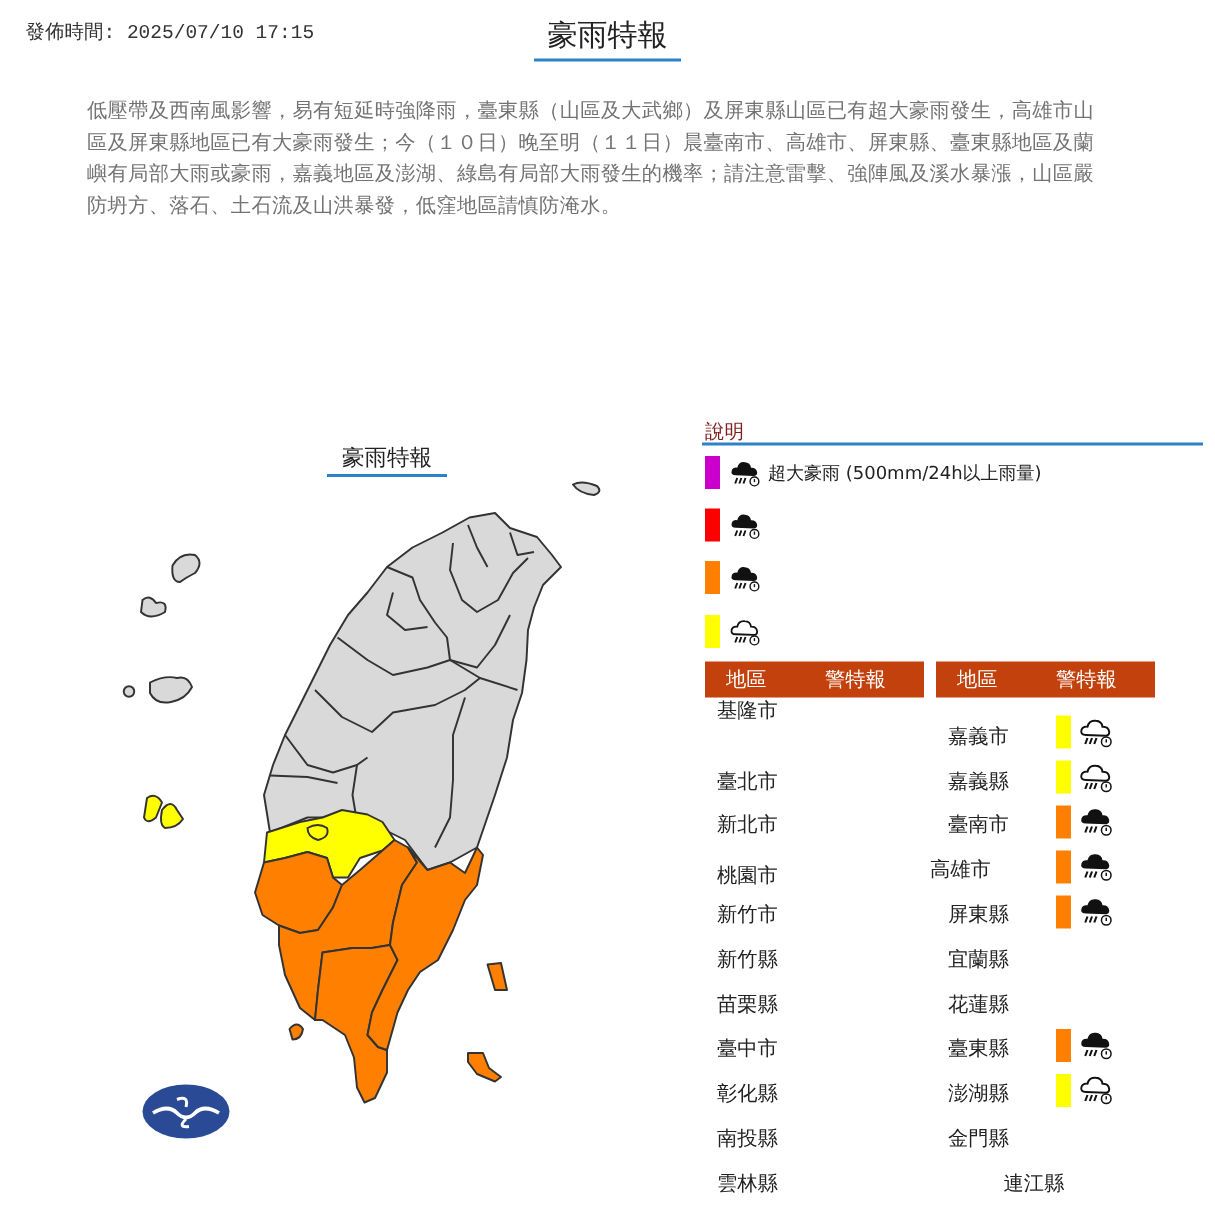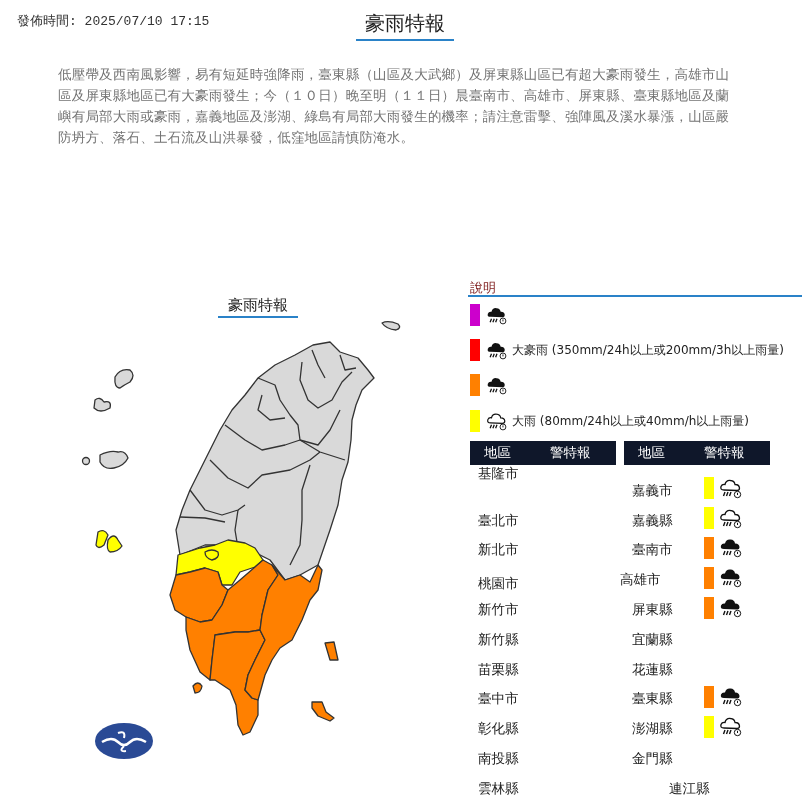--- a/index.html
+++ b/index.html
@@ -12,21 +12,21 @@
             line-height:21px; color:#737373; letter-spacing:0.2px; }
     .map-title { position:absolute; left:218px; top:296px; width:80px; text-align:center;
                  font-size:15px; color:#222; border-bottom:2px solid #2a82c8; padding-bottom:1px; }
     .map { position:absolute; left:0; top:0; width:470px; height:810px; }
     .legend-title { position:absolute; left:470px; top:279px; font-size:13px; color:#7f1d1d; }
     .legend-line { position:absolute; left:468px; top:295px; width:334px; height:2px; background:#2a82c8; }
     .legend-row { position:absolute; left:470px; height:24px; display:flex; align-items:center; }
     .swatch { width:10px; height:22px; margin-right:6px; }
     .icon { width:22px; height:22px; margin-right:4px; }
     .legend-label { font-size:12px; color:#222; white-space:nowrap; }
-    .thead { position:absolute; top:441px; height:24px; background:#0f172a; color:#fff;
+    .thead { position:absolute; top:441px; height:24px; background:#c2410c; color:#fff;
              font-size:13.5px; display:flex; align-items:center; }
     .thead span { position:absolute; }
     .region { position:absolute; font-size:13.5px; color:#222; }
     .w-swatch { position:absolute; width:10px; height:22px; }
     .w-icon { position:absolute; width:24px; height:24px; }
   </style>
 </head>
 <body>
 
 <svg width="0" height="0" style="position:absolute">
@@ -97,40 +97,39 @@
 <div class="map-title">豪雨特報</div>
 
 <div class="legend-title">說明</div>
 <div class="legend-line"></div>
 
 <div class="legend-row" style="top:303px">
   <div class="swatch" style="background:#cc00cc"></div>
   <svg class="icon">
       <use href="#cloud-dark"></use>
     </svg>
+  <span class="legend-label">超大豪雨 (500mm/24h以上雨量)</span>
 </div>
 <div class="legend-row" style="top:338px">
   <div class="swatch" style="background:#ff0000"></div>
   <svg class="icon">
       <use href="#cloud-dark"></use>
     </svg>
-  <span class="legend-label">大豪雨 (350mm/24h以上或200mm/3h以上雨量)</span>
 </div>
 <div class="legend-row" style="top:373px">
   <div class="swatch" style="background:#ff8000"></div>
   <svg class="icon">
       <use href="#cloud-dark"></use>
     </svg>
 </div>
 <div class="legend-row" style="top:409px">
   <div class="swatch" style="background:#ffff00"></div>
   <svg class="icon">
       <use href="#cloud-light"></use>
     </svg>
-  <span class="legend-label">大雨 (80mm/24h以上或40mm/h以上雨量)</span>
 </div>
 
 <div class="thead" style="left:470px;width:146px">
   <span style="left:14px">地區</span>
   <span style="left:80px">警特報</span>
 </div>
 <div class="thead" style="left:624px;width:146px">
   <span style="left:14px">地區</span>
   <span style="left:80px">警特報</span>
 </div>

